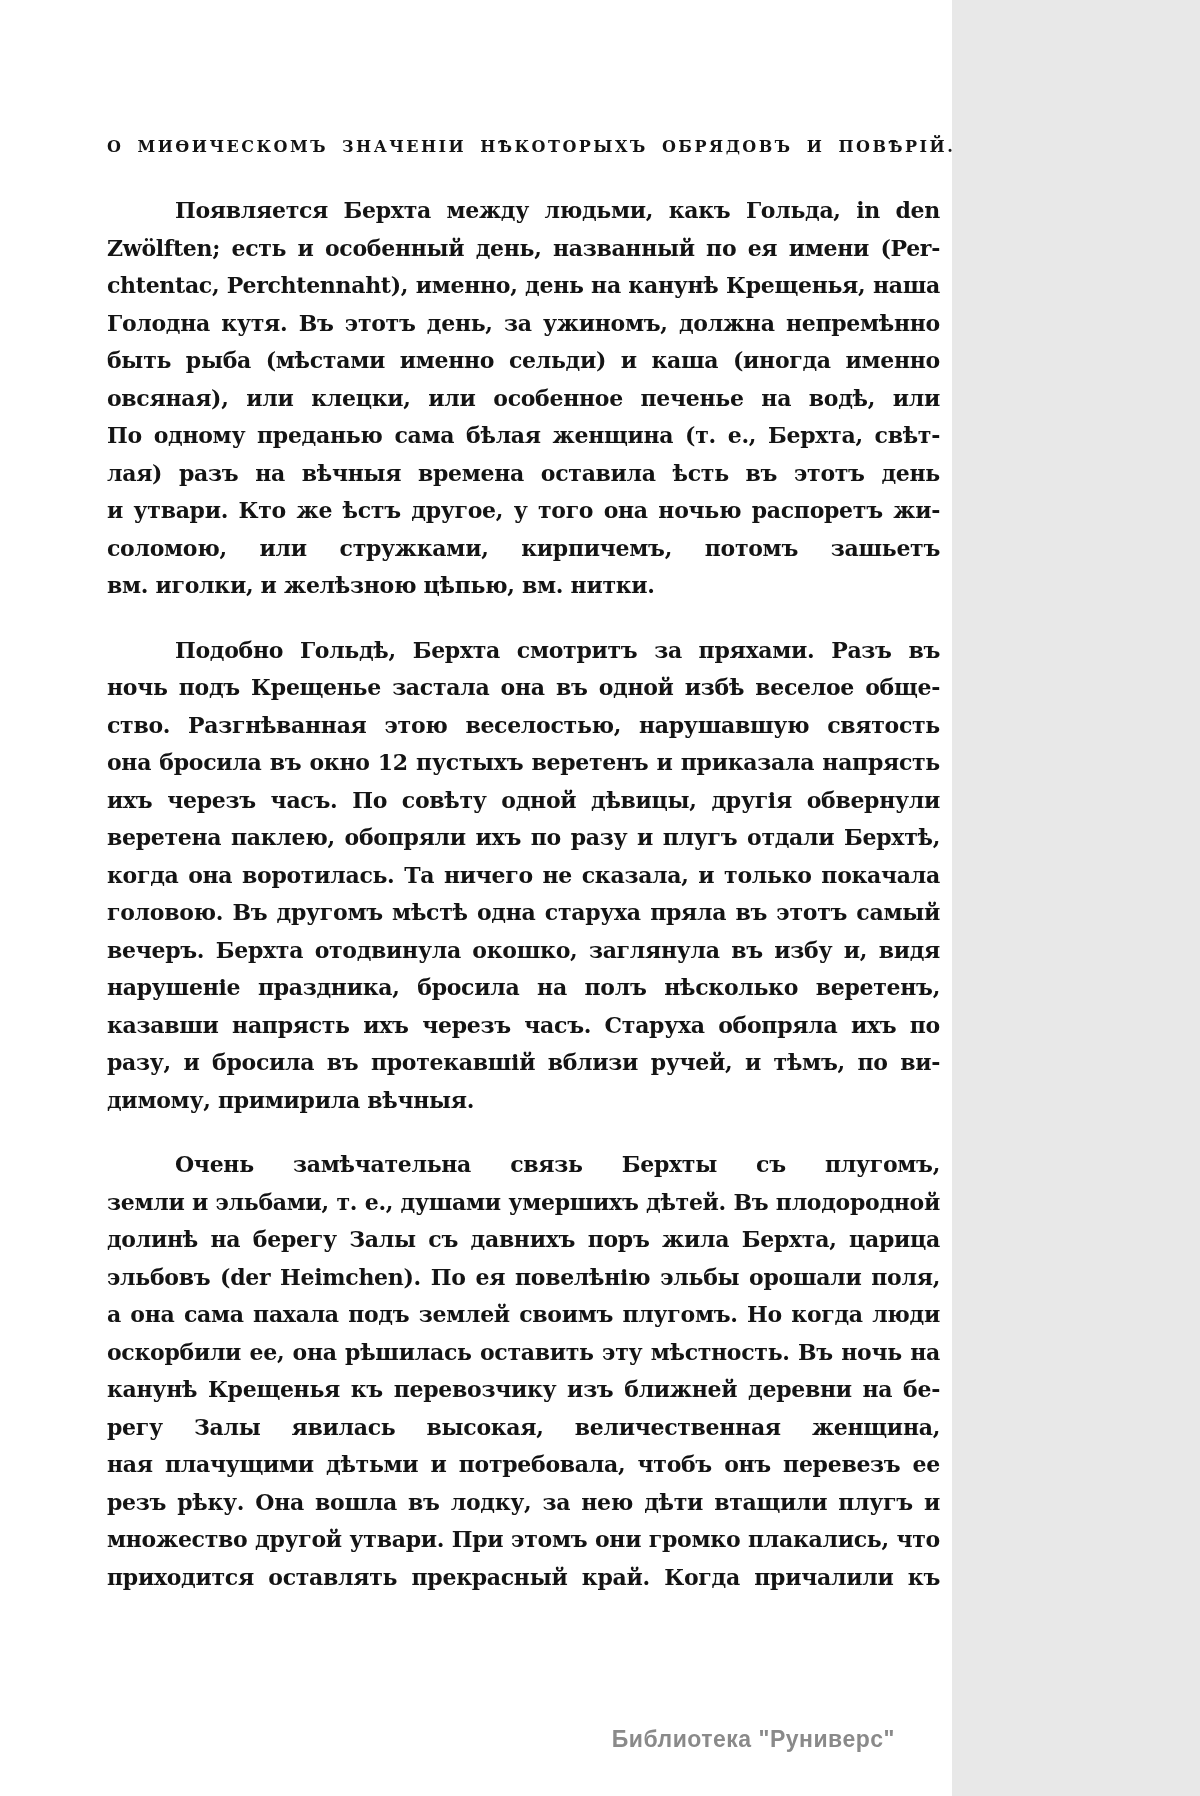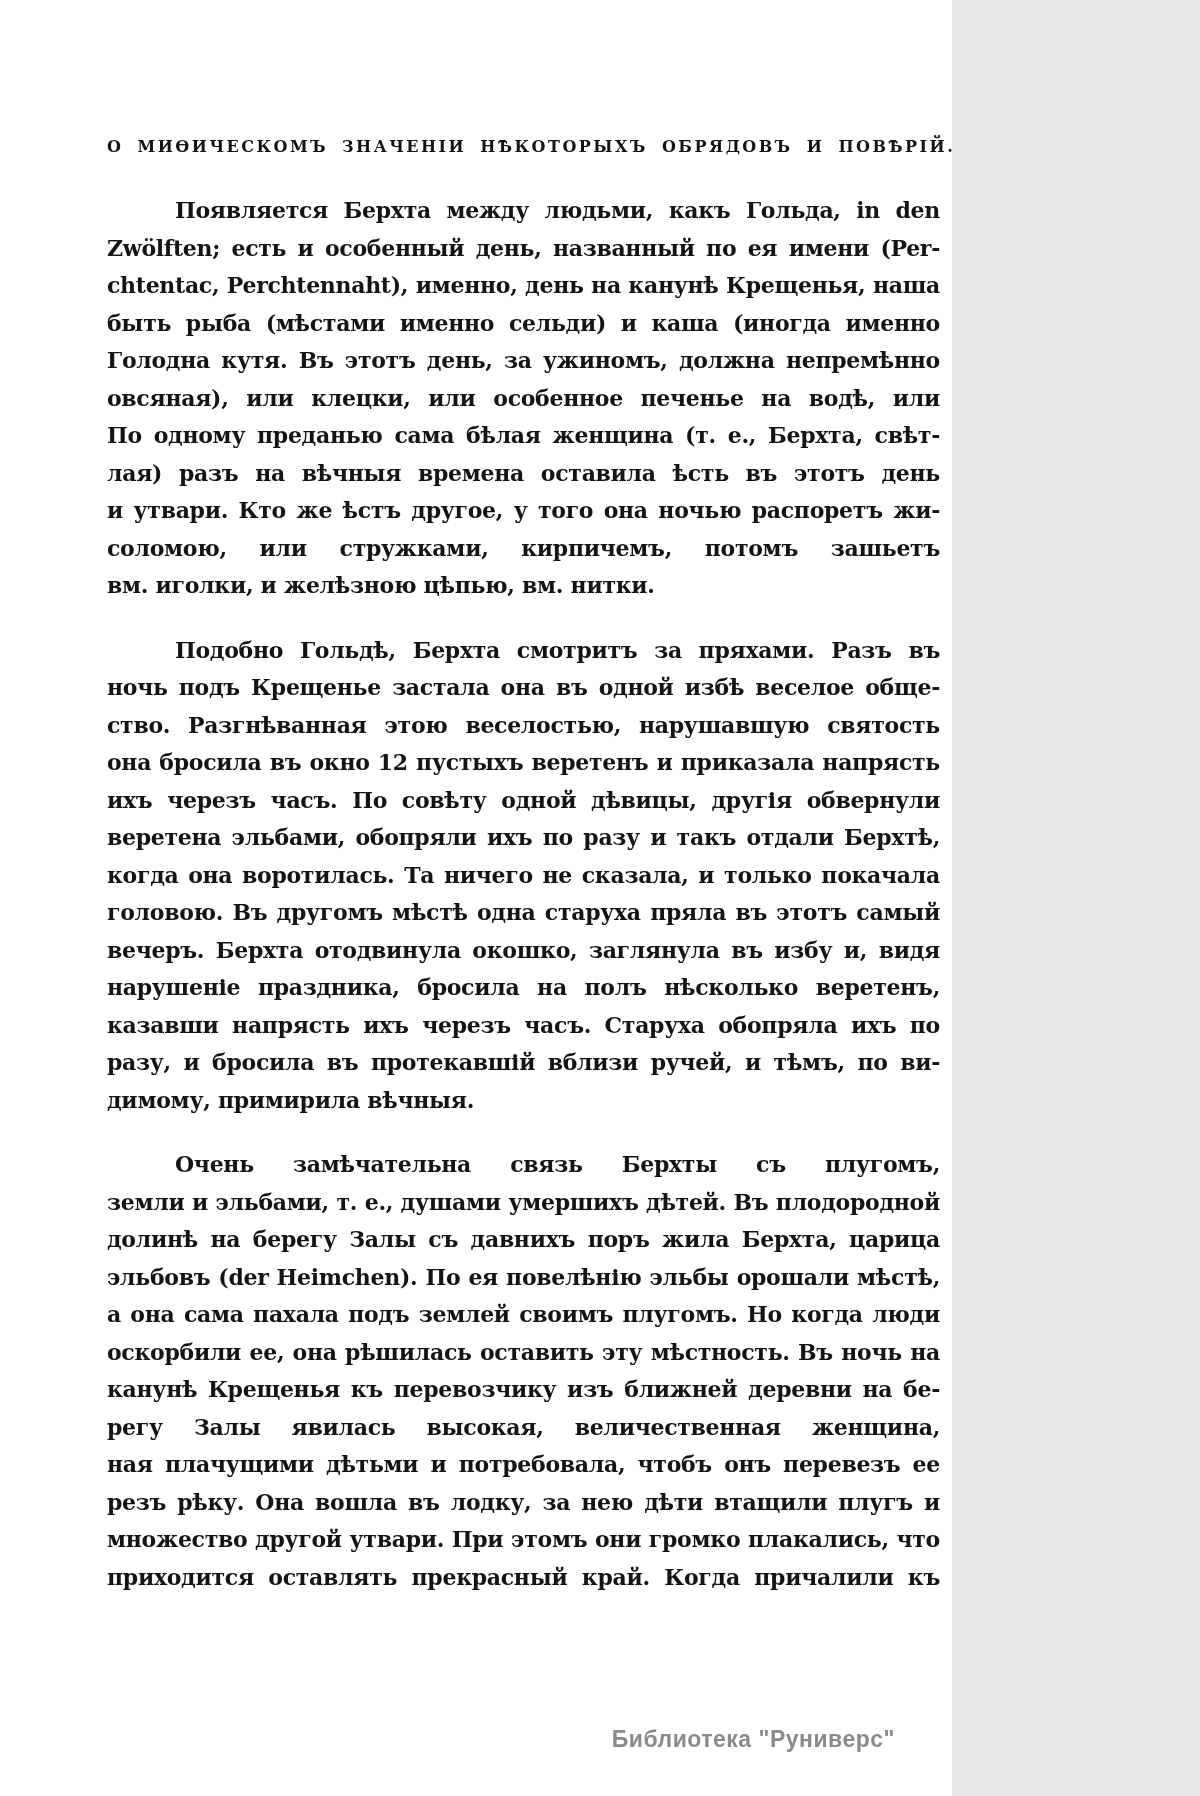--- a/index.html
+++ b/index.html
@@ -80,49 +80,49 @@
   <div class="running-header">
     <span class="title">О МИѲИЧЕСКОМЪ ЗНАЧЕНІИ НѢКОТОРЫХЪ ОБРЯДОВЪ И ПОВѢРІЙ.</span>
     <span class="page-number">89</span>
   </div>
 
   <div class="text-body" id="text-body">
       <div class="paragraph">
         <div class="line indent">Появляется Берхта между людьми, какъ Гольда, in den</div>
         <div class="line">Zwölften; есть и особенный день, названный по ея имени (Per-</div>
         <div class="line">chtentac, Perchtennaht), именно, день на канунѣ Крещенья, наша</div>
+        <div class="line">Голодна кутя. Въ этотъ день, за ужиномъ, должна непремѣнно</div>
         <div class="line">быть рыба (мѣстами именно сельди) и каша (иногда именно</div>
-        <div class="line">Голодна кутя. Въ этотъ день, за ужиномъ, должна непремѣнно</div>
         <div class="line">овсяная), или клецки, или особенное печенье на водѣ, или молокѣ.</div>
         <div class="line">По одному преданью сама бѣлая женщина (т. е., Берхта, свѣт-</div>
         <div class="line">лая) разъ на вѣчныя времена оставила ѣсть въ этотъ день клецки</div>
         <div class="line">и утвари. Кто же ѣстъ другое, у того она ночью распоретъ жи-</div>
         <div class="line">соломою, или стружками, кирпичемъ, потомъ зашьетъ лемешомъ,</div>
         <div class="line last">вм. иголки, и желѣзною цѣпью, вм. нитки.</div>
       </div>
       <div class="paragraph">
         <div class="line indent">Подобно Гольдѣ, Берхта смотритъ за пряхами. Разъ въ</div>
         <div class="line">ночь подъ Крещенье застала она въ одной избѣ веселое обще-</div>
         <div class="line">ство. Разгнѣванная этою веселостью, нарушавшую святость поста,</div>
         <div class="line">она бросила въ окно 12 пустыхъ веретенъ и приказала напрясть</div>
         <div class="line">ихъ черезъ часъ. По совѣту одной дѣвицы, другія обвернули</div>
-        <div class="line">веретена эльбами, обопряли ихъ по разу и такъ отдали Берхтѣ,</div>
+        <div class="line">веретена паклею, обопряли ихъ по разу и плугъ отдали Берхтѣ,</div>
         <div class="line">когда она воротилась. Та ничего не сказала, и только покачала</div>
         <div class="line">головою. Въ другомъ мѣстѣ одна старуха пряла въ этотъ самый</div>
         <div class="line">вечеръ. Берхта отодвинула окошко, заглянула въ избу и, видя</div>
         <div class="line">нарушеніе праздника, бросила на полъ нѣсколько веретенъ, при-</div>
         <div class="line">казавши напрясть ихъ черезъ часъ. Старуха обопряла ихъ по</div>
         <div class="line">разу, и бросила въ протекавшій вблизи ручей, и тѣмъ, по ви-</div>
         <div class="line last">димому, примирила вѣчныя.</div>
       </div>
       <div class="paragraph">
         <div class="line indent">Очень замѣчательна связь Берхты съ плугомъ, плодородіемъ</div>
         <div class="line">земли и эльбами, т. е., душами умершихъ дѣтей. Въ плодородной</div>
         <div class="line">долинѣ на берегу Залы съ давнихъ поръ жила Берхта, царица</div>
-        <div class="line">эльбовъ (der Heimchen). По ея повелѣнію эльбы орошали мѣстѣ,</div>
+        <div class="line">эльбовъ (der Heimchen). По ея повелѣнію эльбы орошали поля,</div>
         <div class="line">а она сама пахала подъ землей своимъ плугомъ. Но когда люди</div>
         <div class="line">оскорбили ее, она рѣшилась оставить эту мѣстность. Въ ночь на</div>
         <div class="line">канунѣ Крещенья къ перевозчику изъ ближней деревни на бе-</div>
         <div class="line">регу Залы явилась высокая, величественная женщина, окружен-</div>
         <div class="line">ная плачущими дѣтьми и потребовала, чтобъ онъ перевезъ ее че-</div>
         <div class="line">резъ рѣку. Она вошла въ лодку, за нею дѣти втащили плугъ и</div>
         <div class="line">множество другой утвари. При этомъ они громко плакались, что</div>
         <div class="line">приходится оставлять прекрасный край. Когда причалили къ тому</div>
       </div>
     </div>

